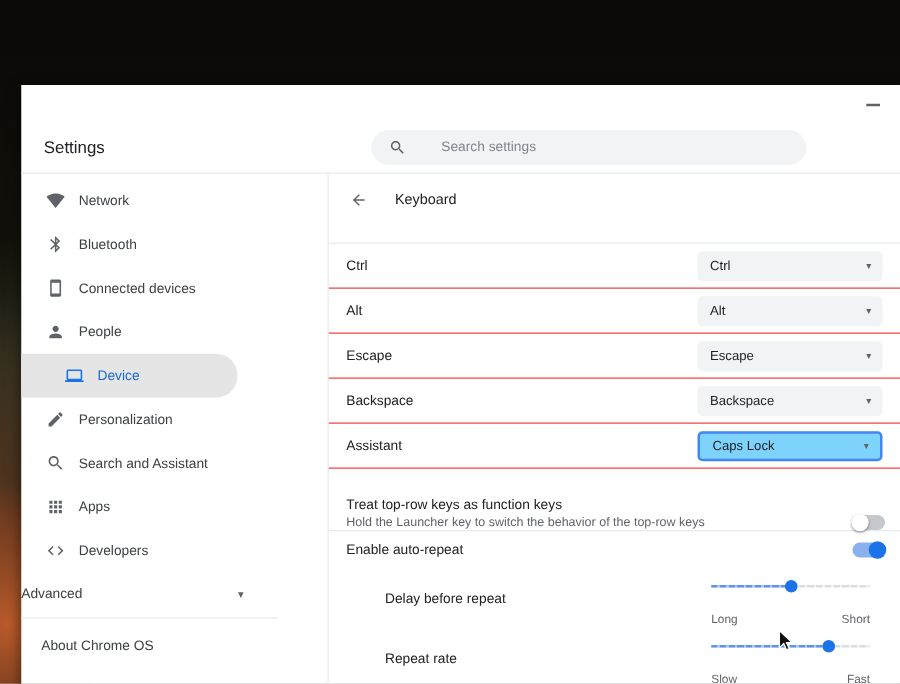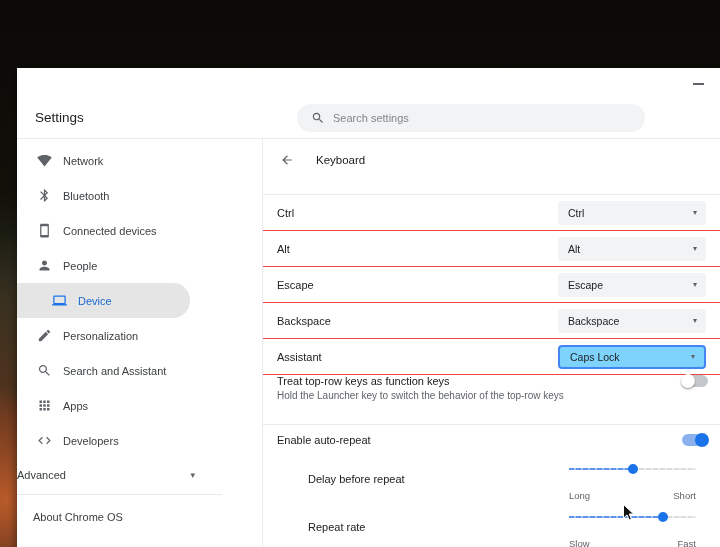--- a/index.html
+++ b/index.html
@@ -11,21 +11,21 @@
       radial-gradient(110px 150px at 6px 500px, rgba(201,97,44,.9), rgba(160,75,38,.45) 55%, transparent 75%),
       radial-gradient(160px 240px at 0px 400px, rgba(128,74,42,.55), transparent 70%),
       radial-gradient(220px 160px at 40px 300px, rgba(58,72,52,.5), transparent 72%),
       linear-gradient(180deg,#0a0908 0%,#131109 38%,#1a1810 66%,#271d13 100%);}
   .window{position:absolute;left:17px;top:68px;width:703px;height:495px;background:#ffffff;
           box-shadow:0 2px 10px rgba(0,0,0,.5);}
   .min-btn{position:absolute;right:16px;top:15px;width:11px;height:2px;background:#5f6368;cursor:pointer;}
   .header{position:relative;height:70px;border-bottom:1px solid #e8eaed;}
   .app-title{position:absolute;left:18px;top:42px;font-size:13.5px;color:#202124;}
   .searchbar{position:absolute;left:280px;top:36px;width:348px;height:28px;background:#f1f3f4;
-             border-radius:14px;display:flex;align-items:center;padding-left:14px;box-sizing:border-box;gap:8px;}
+             border-radius:14px;display:flex;align-items:center;padding-left:14px;box-sizing:border-box;gap:28px;}
   .searchbar .ph{font-size:11px;color:#80868b;}
   .icon{display:inline-flex;align-items:center;justify-content:center;}
   .icon svg{display:block;}
   .body{display:flex;height:424px;gap:40px;}
   .sidebar{width:205px;flex:none;padding-top:4px;box-sizing:border-box;}
   .sb-item{height:35px;display:flex;align-items:center;padding-left:20px;gap:11px;cursor:pointer;}
   .sb-icon{width:15px;height:15px;color:#5f6368;}
   .sb-label{font-size:11px;color:#3c4043;}
   .sb-item.active{background:#e5e5e5;border-radius:0 17px 17px 0;width:173px;box-sizing:border-box;padding-left:35px;}
   .sb-item.active .sb-icon{color:#1a73e8;}
@@ -41,21 +41,21 @@
   .sub-title{font-size:11.5px;color:#202124;}
   .rows{margin-top:13px;border-top:1px solid #e8eaed;}
   .krow{height:36px;box-sizing:border-box;border-bottom:1px solid #ef4444;display:flex;
         align-items:center;justify-content:space-between;padding:0 14px;}
   .klabel{font-size:11px;color:#202124;}
   .dropdown{width:148px;height:24px;background:#f1f3f4;border-radius:4px;display:flex;align-items:center;
             justify-content:space-between;padding:0 9px 0 10px;box-sizing:border-box;cursor:pointer;}
   .dropdown .dval{font-size:10.5px;color:#202124;}
   .dcaret{font-size:8px;color:#5f6368;}
   .dropdown.focused{background:#7dd3fc;border:2px solid #4285f4;}
-  .trow{height:50px;box-sizing:border-box;border-bottom:1px solid #e8eaed;display:flex;align-items:flex-start;
+  .trow{height:50px;box-sizing:border-box;border-bottom:1px solid #e8eaed;display:flex;align-items:flex-end;
         justify-content:space-between;padding:0 12px 0 14px;}
   .t1{font-size:11px;color:#202124;margin-bottom:3px;}
   .t2{font-size:10px;color:#5f6368;}
   .switch{width:26px;height:12px;border-radius:7px;background:#c4c7cb;position:relative;flex:none;cursor:pointer;}
   .switch .knob{width:14px;height:14px;border-radius:50%;background:#fff;position:absolute;top:-1px;left:-1px;
                 box-shadow:0 1px 2px rgba(0,0,0,.45);}
   .switch.on{background:#8ab0ee;}
   .switch.on .knob{left:auto;right:-1px;background:#1a73e8;box-shadow:none;}
   .section{border-bottom:1px solid #e8eaed;}
   .arow{height:30px;display:flex;align-items:center;justify-content:space-between;padding:0 12px 0 14px;}

